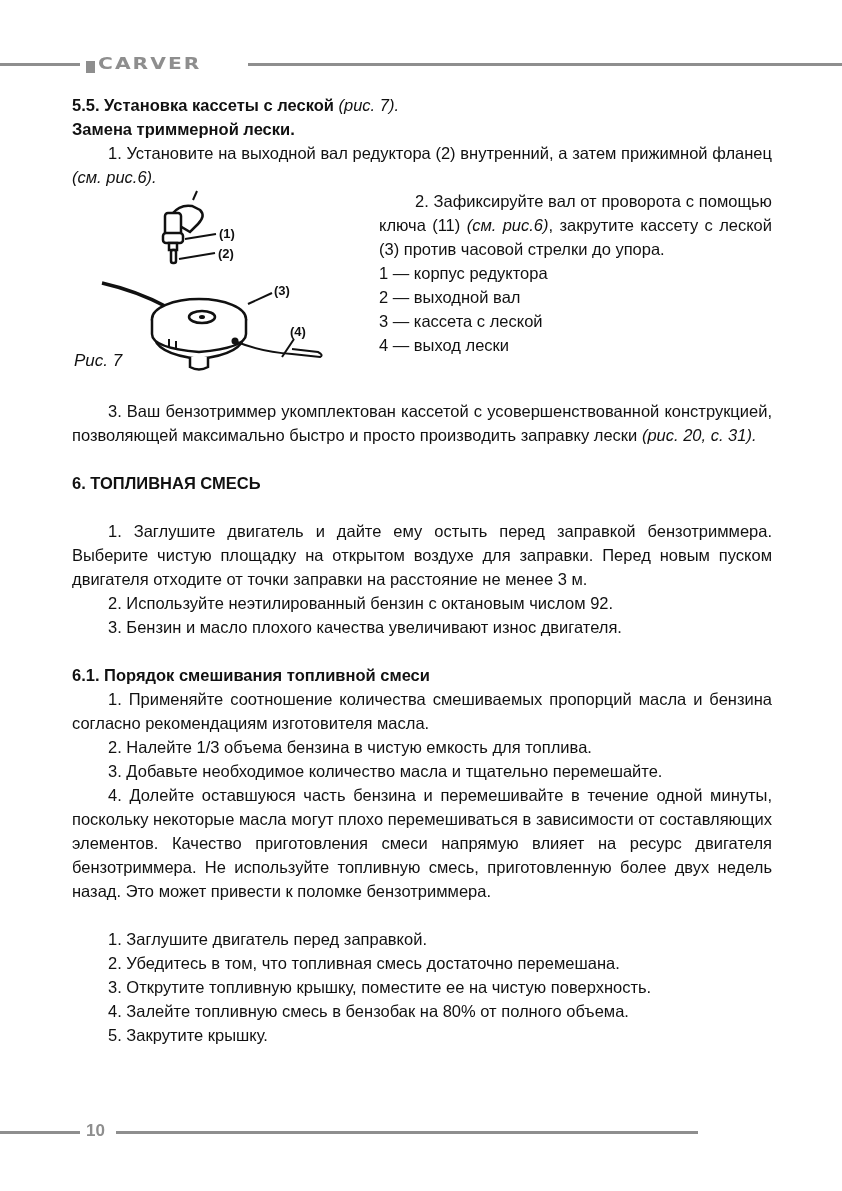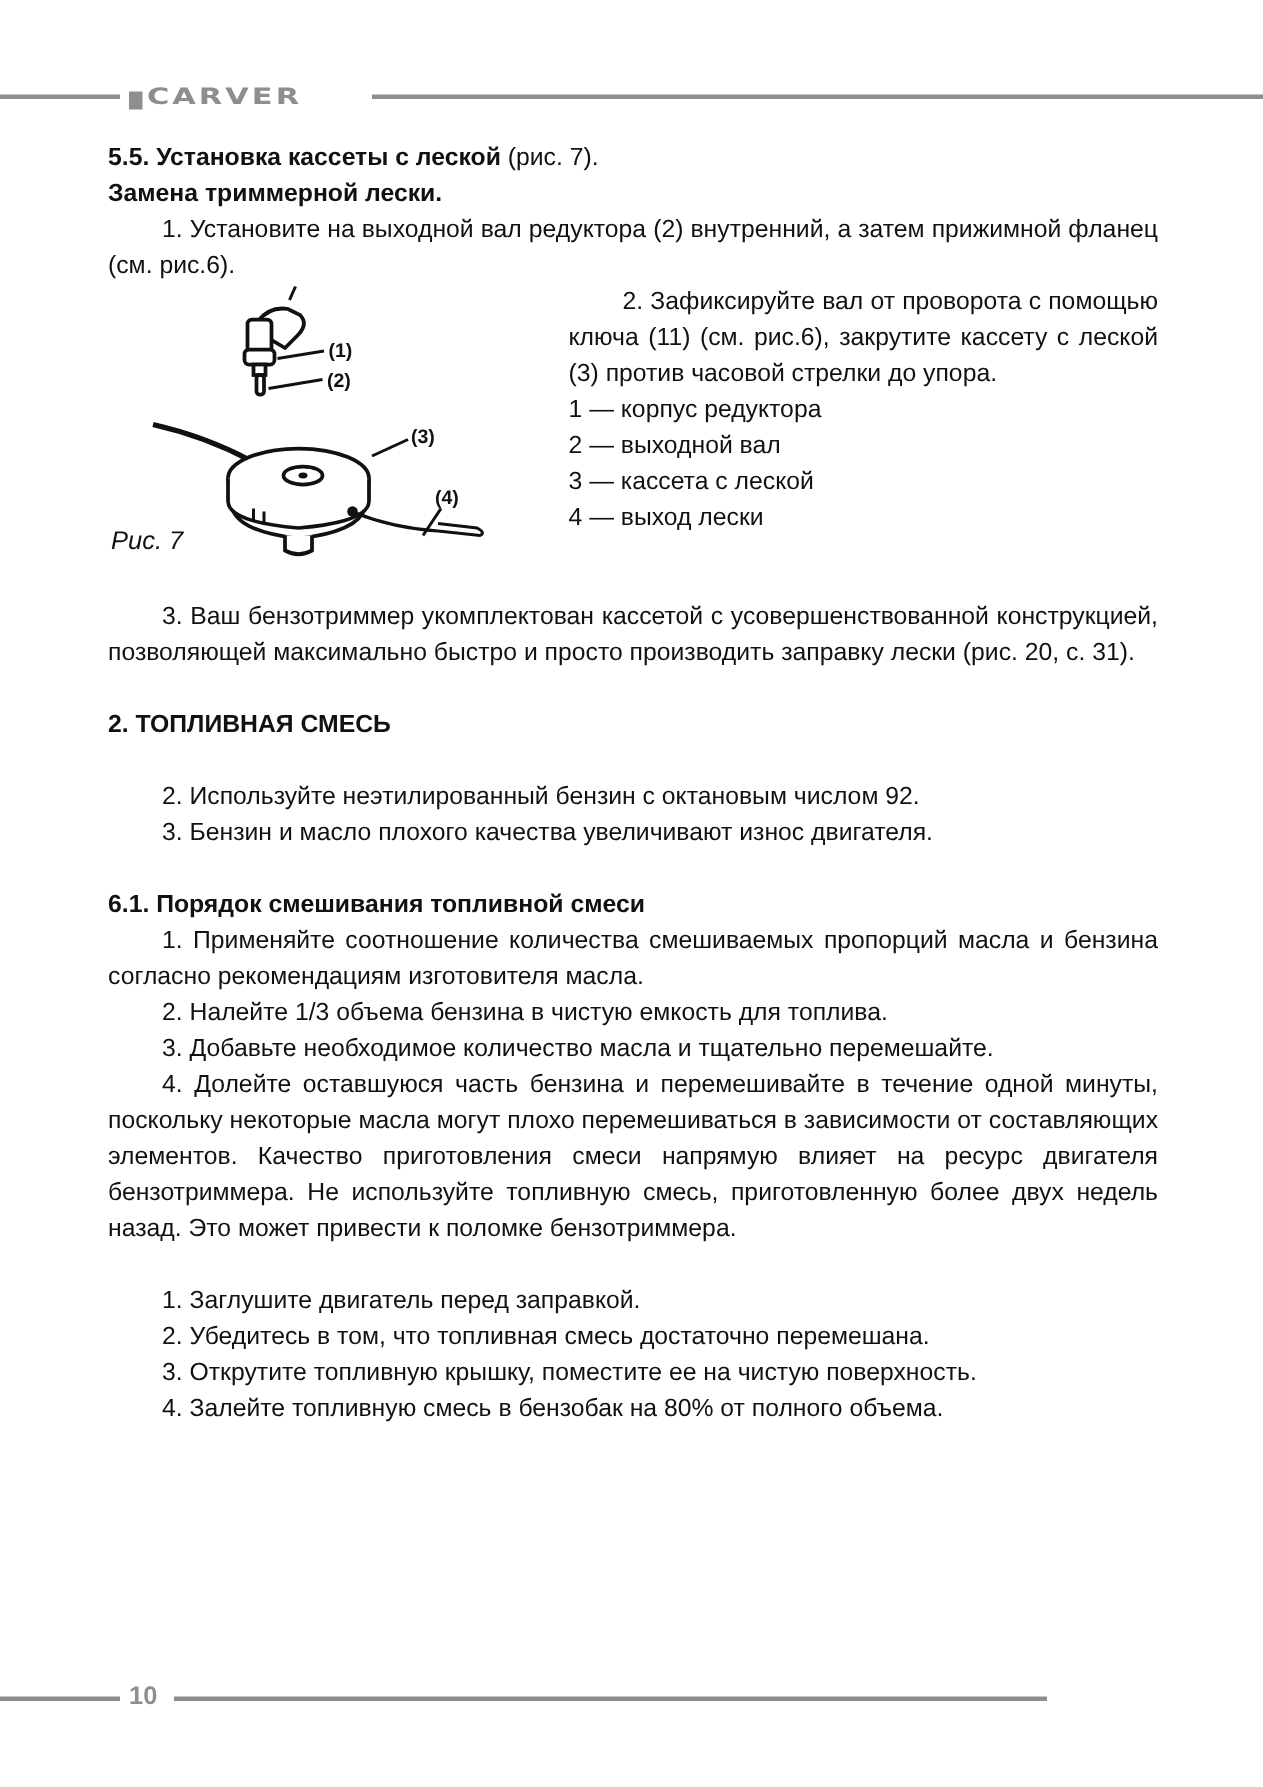--- a/index.html
+++ b/index.html
@@ -13,21 +13,21 @@
   .header .logo .text { font-family: "DejaVu Sans", sans-serif; font-weight: bold; font-size: 15px;
                         color: #8e8e8e; letter-spacing: 1.5px; transform: scaleX(1.35); transform-origin: left center; }
   .footer { position: absolute; top: 1121px; left: 0; width: 698px; height: 22px; }
   .footer .line-left { position: absolute; left: 0; top: 10px; width: 80px; height: 3px; background: #8e8e8e; }
   .footer .line-right { position: absolute; left: 116px; top: 10px; right: 0; height: 3px; background: #8e8e8e; }
   .footer .page-num { position: absolute; left: 86px; top: 0; font-weight: bold; font-size: 17px; color: #8e8e8e; }
 
   .content { position: absolute; left: 72px; top: 93px; width: 700px; font-size: 16.5px; line-height: 24px; }
   .content p { margin: 0; text-align: justify; }
   .indent { text-indent: 36px; }
-  .ital { font-weight: normal; }
+  .ital { font-style: italic; font-weight: normal; }
   .h { font-weight: bold; margin: 0; }
   .gap1 { height: 20px; }
   .gap2 { height: 24px; }
 
   .figure-block { position: relative; height: 190px; margin-top: 0; }
   .figure { position: absolute; left: 0; top: 0; width: 280px; height: 190px; }
   .fig-caption { position: absolute; left: 2px; top: 160px; font-style: italic; font-size: 17px; }
   .fig-text { position: absolute; left: 290px; top: 0; width: 410px; }
   .fig-text p { text-align: justify; margin-left: 17px; }
   .legend-item { margin: 0; }
@@ -109,36 +109,38 @@
     </div>
   </div>
 
   <div class="gap1"></div>
   <p class="indent">
     <span>3. Ваш бензотриммер укомплектован кассетой с усовершенствованной конструкцией, позволяющей максимально быстро и просто производить заправку лески</span>
     <span class="ital">(рис. 20, с. 31).</span>
   </p>
 
   <div class="gap2"></div>
-  <p class="h">2. ТОПЛИВНАЯ СМЕСЬ</p>
+  <p class="h">6. ТОПЛИВНАЯ СМЕСЬ</p>
   <div class="gap2"></div>
+  <p class="indent">1. Заглушите двигатель и дайте ему остыть перед заправкой бензотриммера. Выберите чистую площадку на открытом воздухе для заправки. Перед новым пуском двигателя отходите от точки заправки на расстояние не менее 3 м.</p>
   <p class="indent">2. Используйте неэтилированный бензин с октановым числом 92.</p>
   <p class="indent">3. Бензин и масло плохого качества увеличивают износ двигателя.</p>
 
   <div class="gap2"></div>
   <p class="h">6.1. Порядок смешивания топливной смеси</p>
   <p class="indent">1. Применяйте соотношение количества смешиваемых пропорций масла и бензина согласно рекомендациям изготовителя масла.</p>
   <p class="indent">2. Налейте 1/3 объема бензина в чистую емкость для топлива.</p>
   <p class="indent">3. Добавьте необходимое количество масла и тщательно перемешайте.</p>
   <p class="indent">4. Долейте оставшуюся часть бензина и перемешивайте в течение одной минуты, поскольку некоторые масла могут плохо перемешиваться в зависимости от составляющих элементов. Качество приготовления смеси напрямую влияет на ресурс двигателя бензотриммера. Не используйте топливную смесь, приготовленную более двух недель назад. Это может привести к поломке бензотриммера.</p>
 
   <div class="gap2"></div>
   <p class="indent">1. Заглушите двигатель перед заправкой.</p>
   <p class="indent">2. Убедитесь в том, что топливная смесь достаточно перемешана.</p>
   <p class="indent">3. Открутите топливную крышку, поместите ее на чистую поверхность.</p>
   <p class="indent">4. Залейте топливную смесь в бензобак на 80% от полного объема.</p>
+  <p class="indent">5. Закрутите крышку.</p>
 </div>
 
 <div class="footer">
   <div class="line-left"></div>
   <div class="page-num">10</div>
   <div class="line-right"></div>
 </div>
 
 </body></html>

